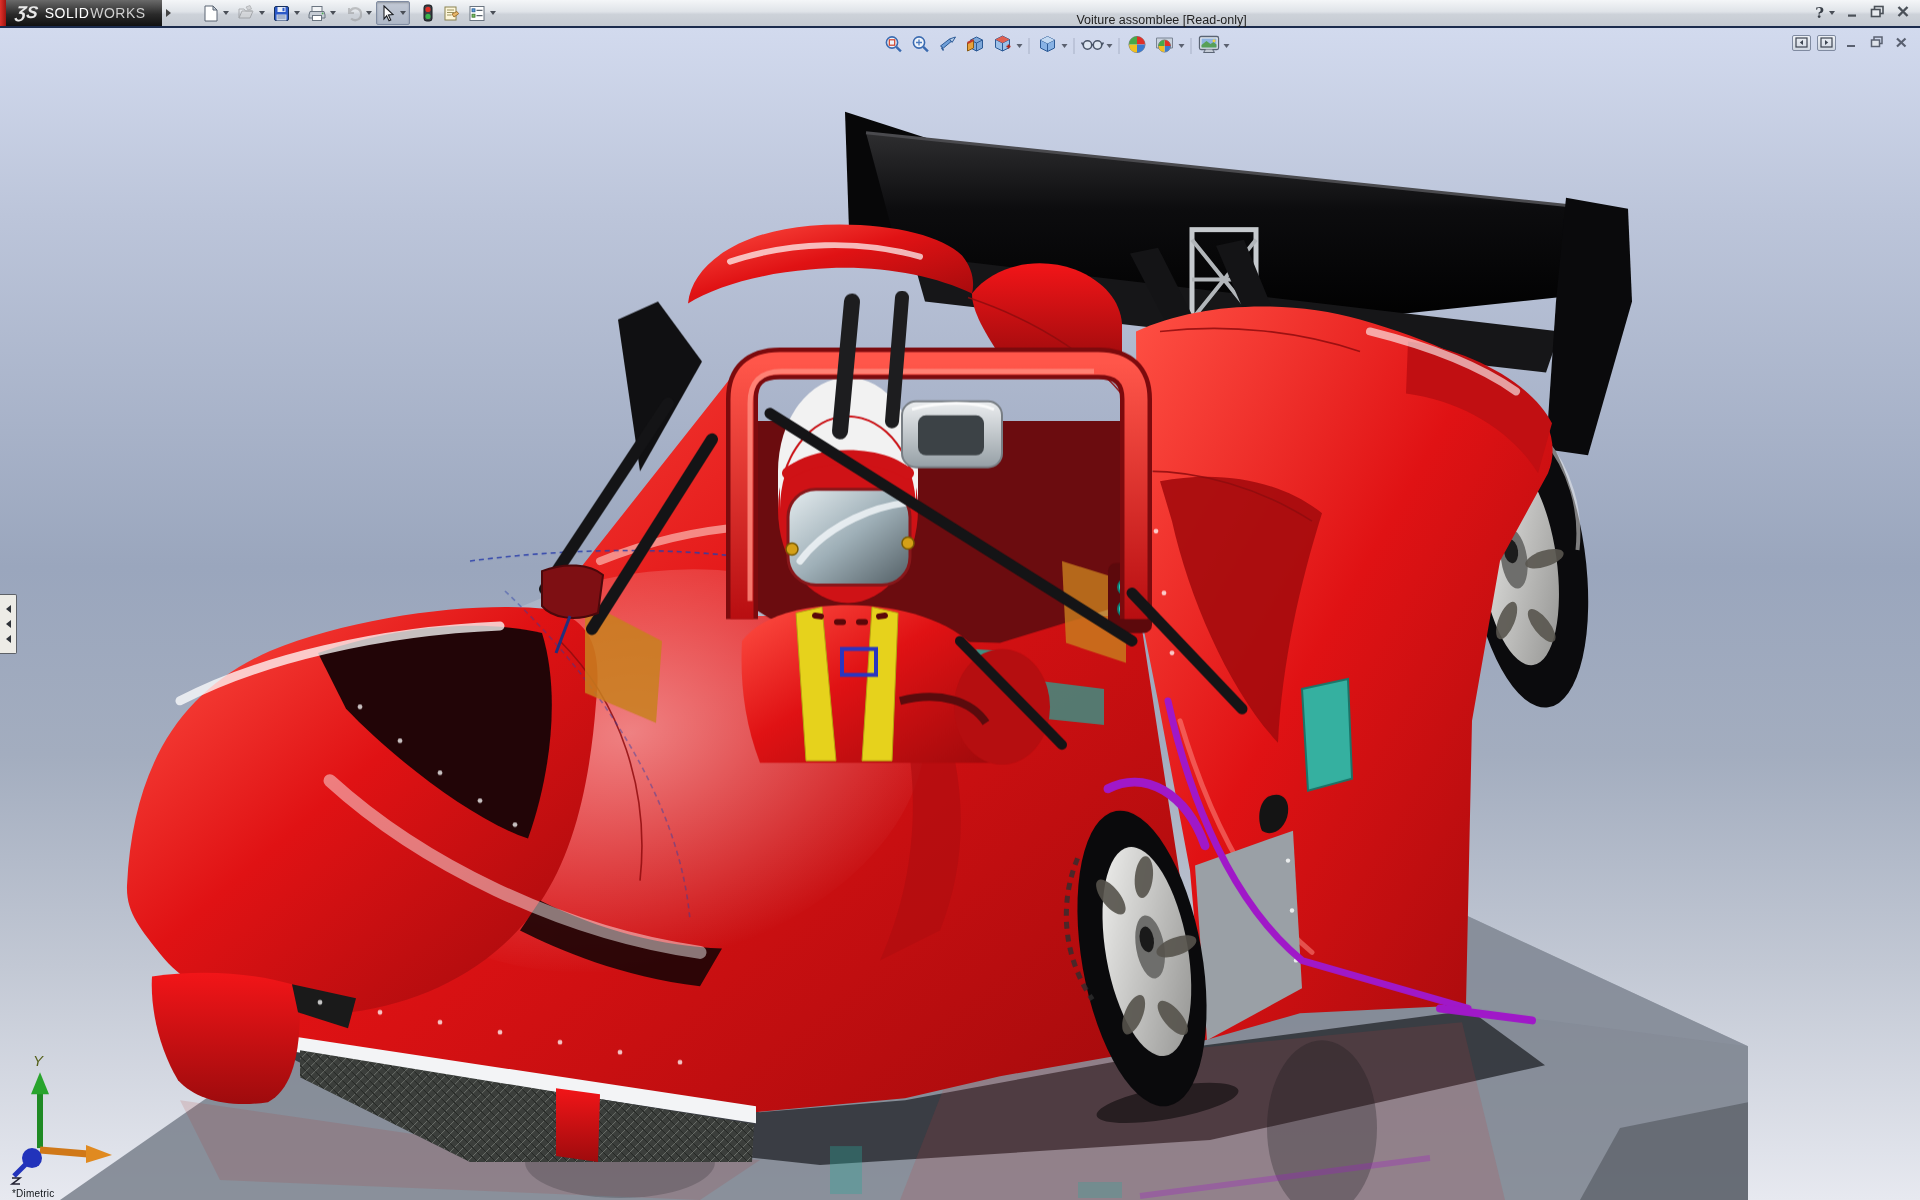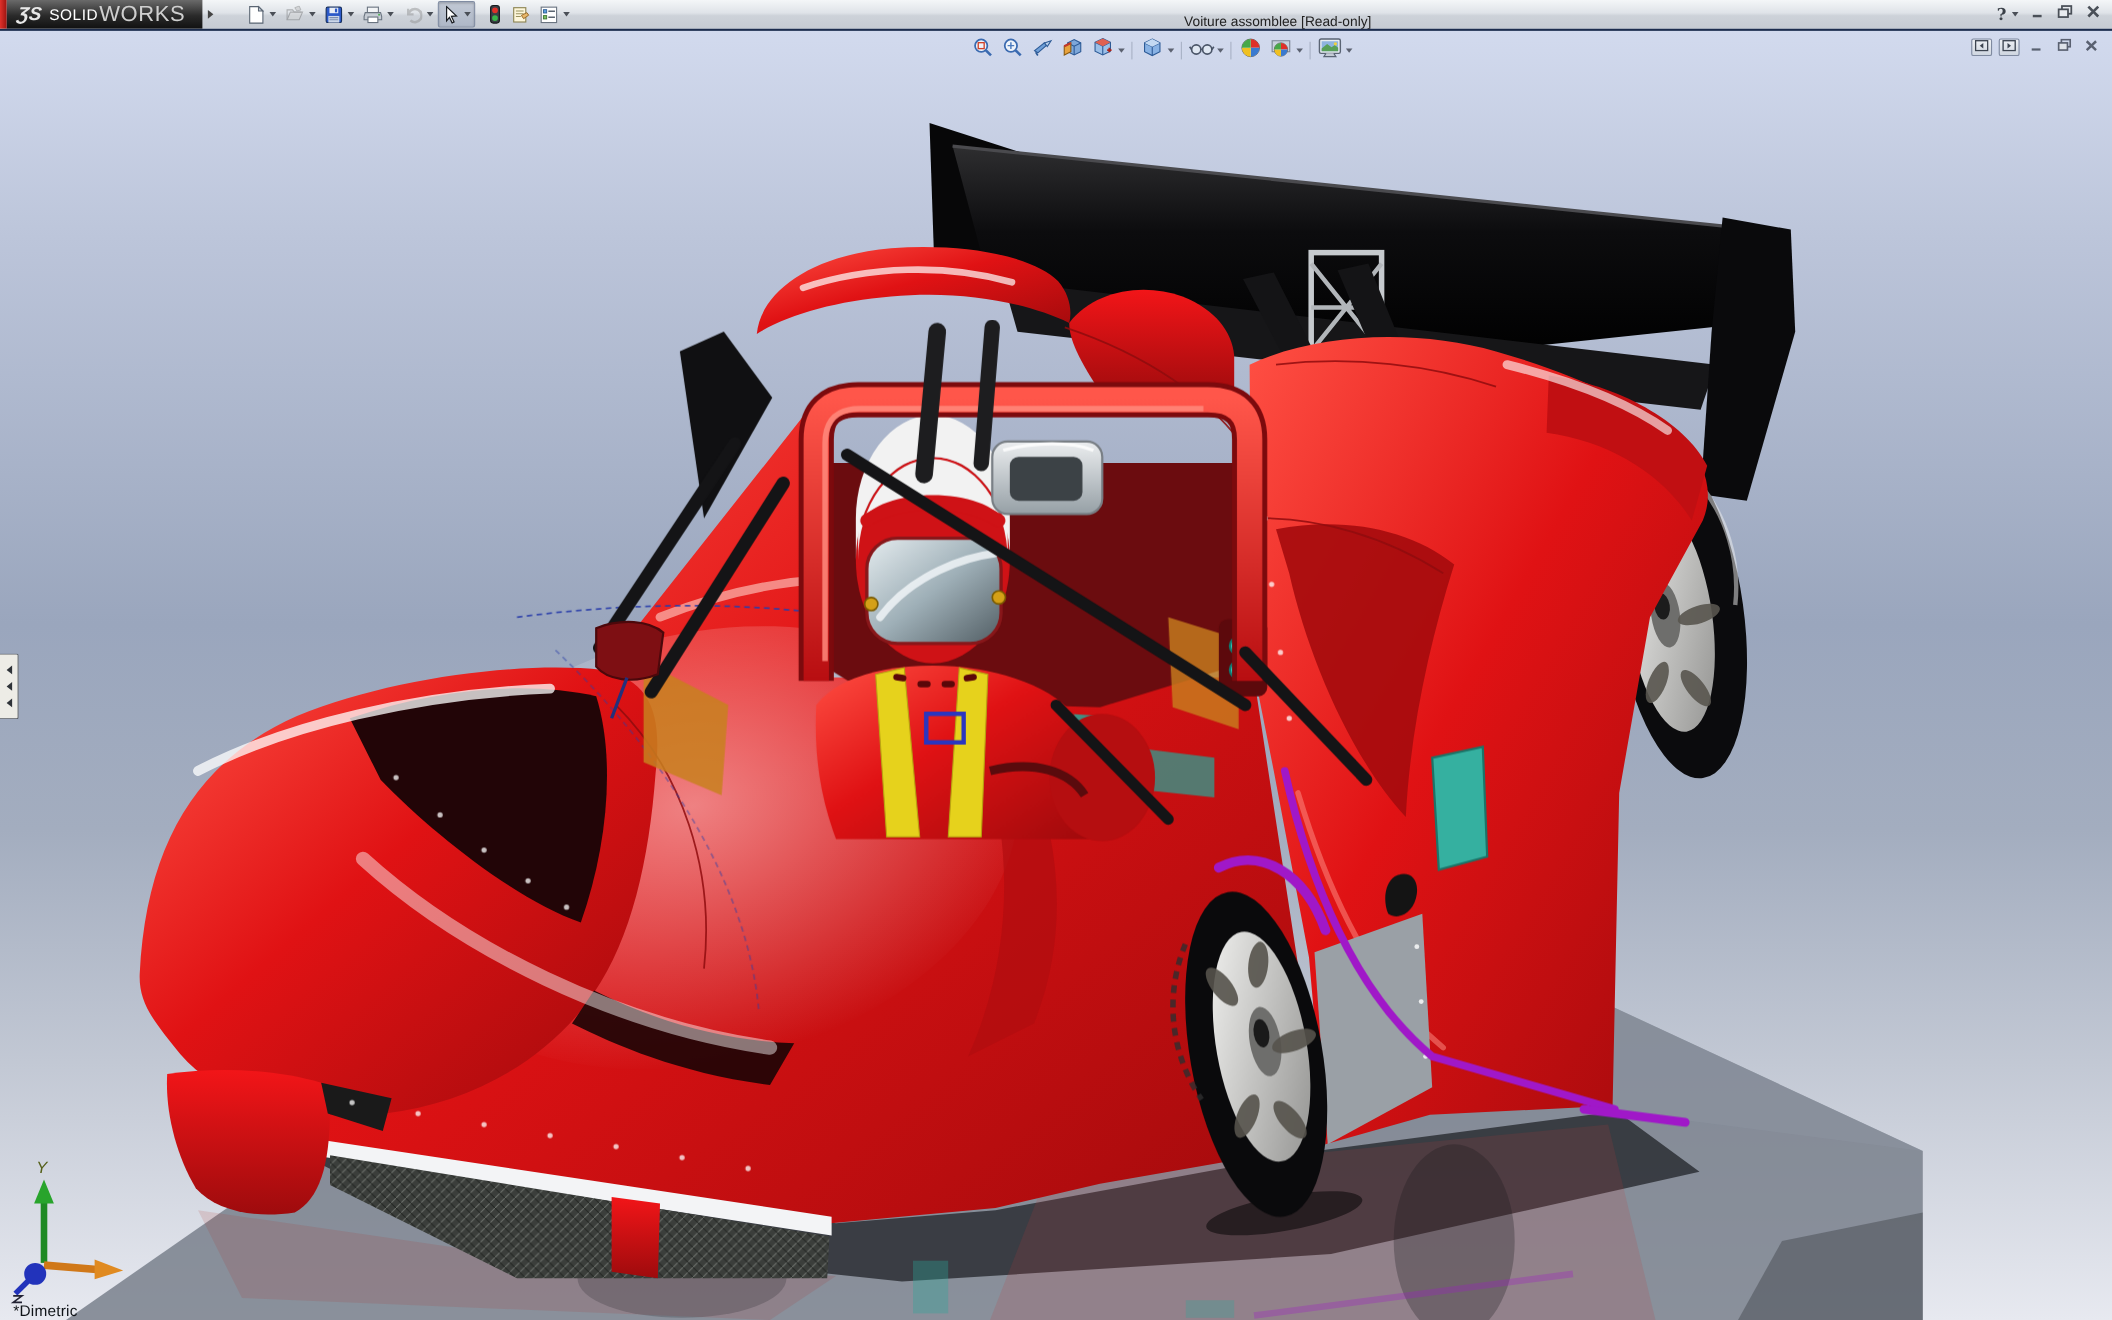--- a/index.html
+++ b/index.html
@@ -10,21 +10,21 @@
   
   .titlebar{position:absolute;top:0;left:0;right:0;height:26px;
     background:linear-gradient(#f4f6f8,#dfe3e8 45%,#cdd2d9 55%,#c5cad2);
     display:flex;align-items:center;z-index:30;}
   .redstrip{position:absolute;left:0;top:0;width:6px;height:26px;
     background:linear-gradient(90deg,#e0312b,#9e1410);}
   .brand{height:26px;margin-left:6px;display:flex;align-items:center;gap:7px;padding:0 16px 0 10px;
     background:linear-gradient(#6a6a6a,#2a2a2a 55%,#111);color:#fff;}
   .brand .glyph{font-style:italic;font-weight:bold;font-size:17px;color:#e8e8e8;transform:skewX(-8deg);}
   .brand .bold{font-weight:normal;font-size:14px;letter-spacing:.5px;color:#fff;}
-  .brand .light{font-weight:normal;font-size:20px;letter-spacing:.5px;color:#cfcfcf;margin-left:-6px;}
+  .brand .light{font-weight:normal;font-size:14px;letter-spacing:.5px;color:#cfcfcf;margin-left:-6px;}
   .tb-expand{width:14px;height:22px;display:flex;align-items:center;justify-content:center;}
   .tri-right{width:0;height:0;border-top:4px solid transparent;border-bottom:4px solid transparent;border-left:5px solid #444;}
   .toolbar{display:flex;align-items:center;margin-left:22px;height:26px;}
   .tbtn{display:flex;align-items:center;height:24px;padding:1px 3px;border:1px solid transparent;border-radius:2px;}
   .tbtn svg{display:block;}
   .caret{width:0;height:0;border-left:3.5px solid transparent;border-right:3.5px solid transparent;border-top:4px solid #4a4f57;margin-left:4px;}
   .tbtn.disabled svg{opacity:.5;filter:grayscale(.9);}
   .tbtn.pressed{border:1px solid #808ca2;background:linear-gradient(#c2c9d5,#aeb7c7);box-shadow:inset 0 1px 2px rgba(0,0,0,.25);}
   .tgap{width:8px;}
   .title-text{position:absolute;left:60.5%;transform:translateX(-50%);top:0;height:40px;display:flex;align-items:center;
@@ -49,21 +49,21 @@
   .dbtn{display:flex;align-items:center;justify-content:center;width:19px;height:16px;}
   .dbtn.framed{border:1px solid #7f8aa0;background:linear-gradient(#eef1f5,#cfd6e0);border-radius:2px;}
 
   
   .fm-tab{position:absolute;left:0;top:566px;width:17px;height:60px;background:#edece6;
     border:1px solid #5d6167;border-left:none;border-radius:0 2px 2px 0;z-index:20;
     display:flex;flex-direction:column;align-items:center;justify-content:center;gap:7px;}
   .tri-left{width:0;height:0;border-top:4px solid transparent;border-bottom:4px solid transparent;border-right:5px solid #2f3338;}
 
   
-  .orientation-label{position:absolute;left:12px;bottom:1px;font-size:14px;color:#101418;z-index:20;letter-spacing:.2px;text-align:center;}
+  .orientation-label{position:absolute;left:12px;bottom:1px;font-size:10px;color:#101418;z-index:20;letter-spacing:.2px;text-align:center;}
 </style>
 </head>
 <body>
 
 <div class="app">
 
   <div class="titlebar">
     <div class="redstrip"></div>
     <div class="brand">
       <span class="glyph">ƷS</span>

